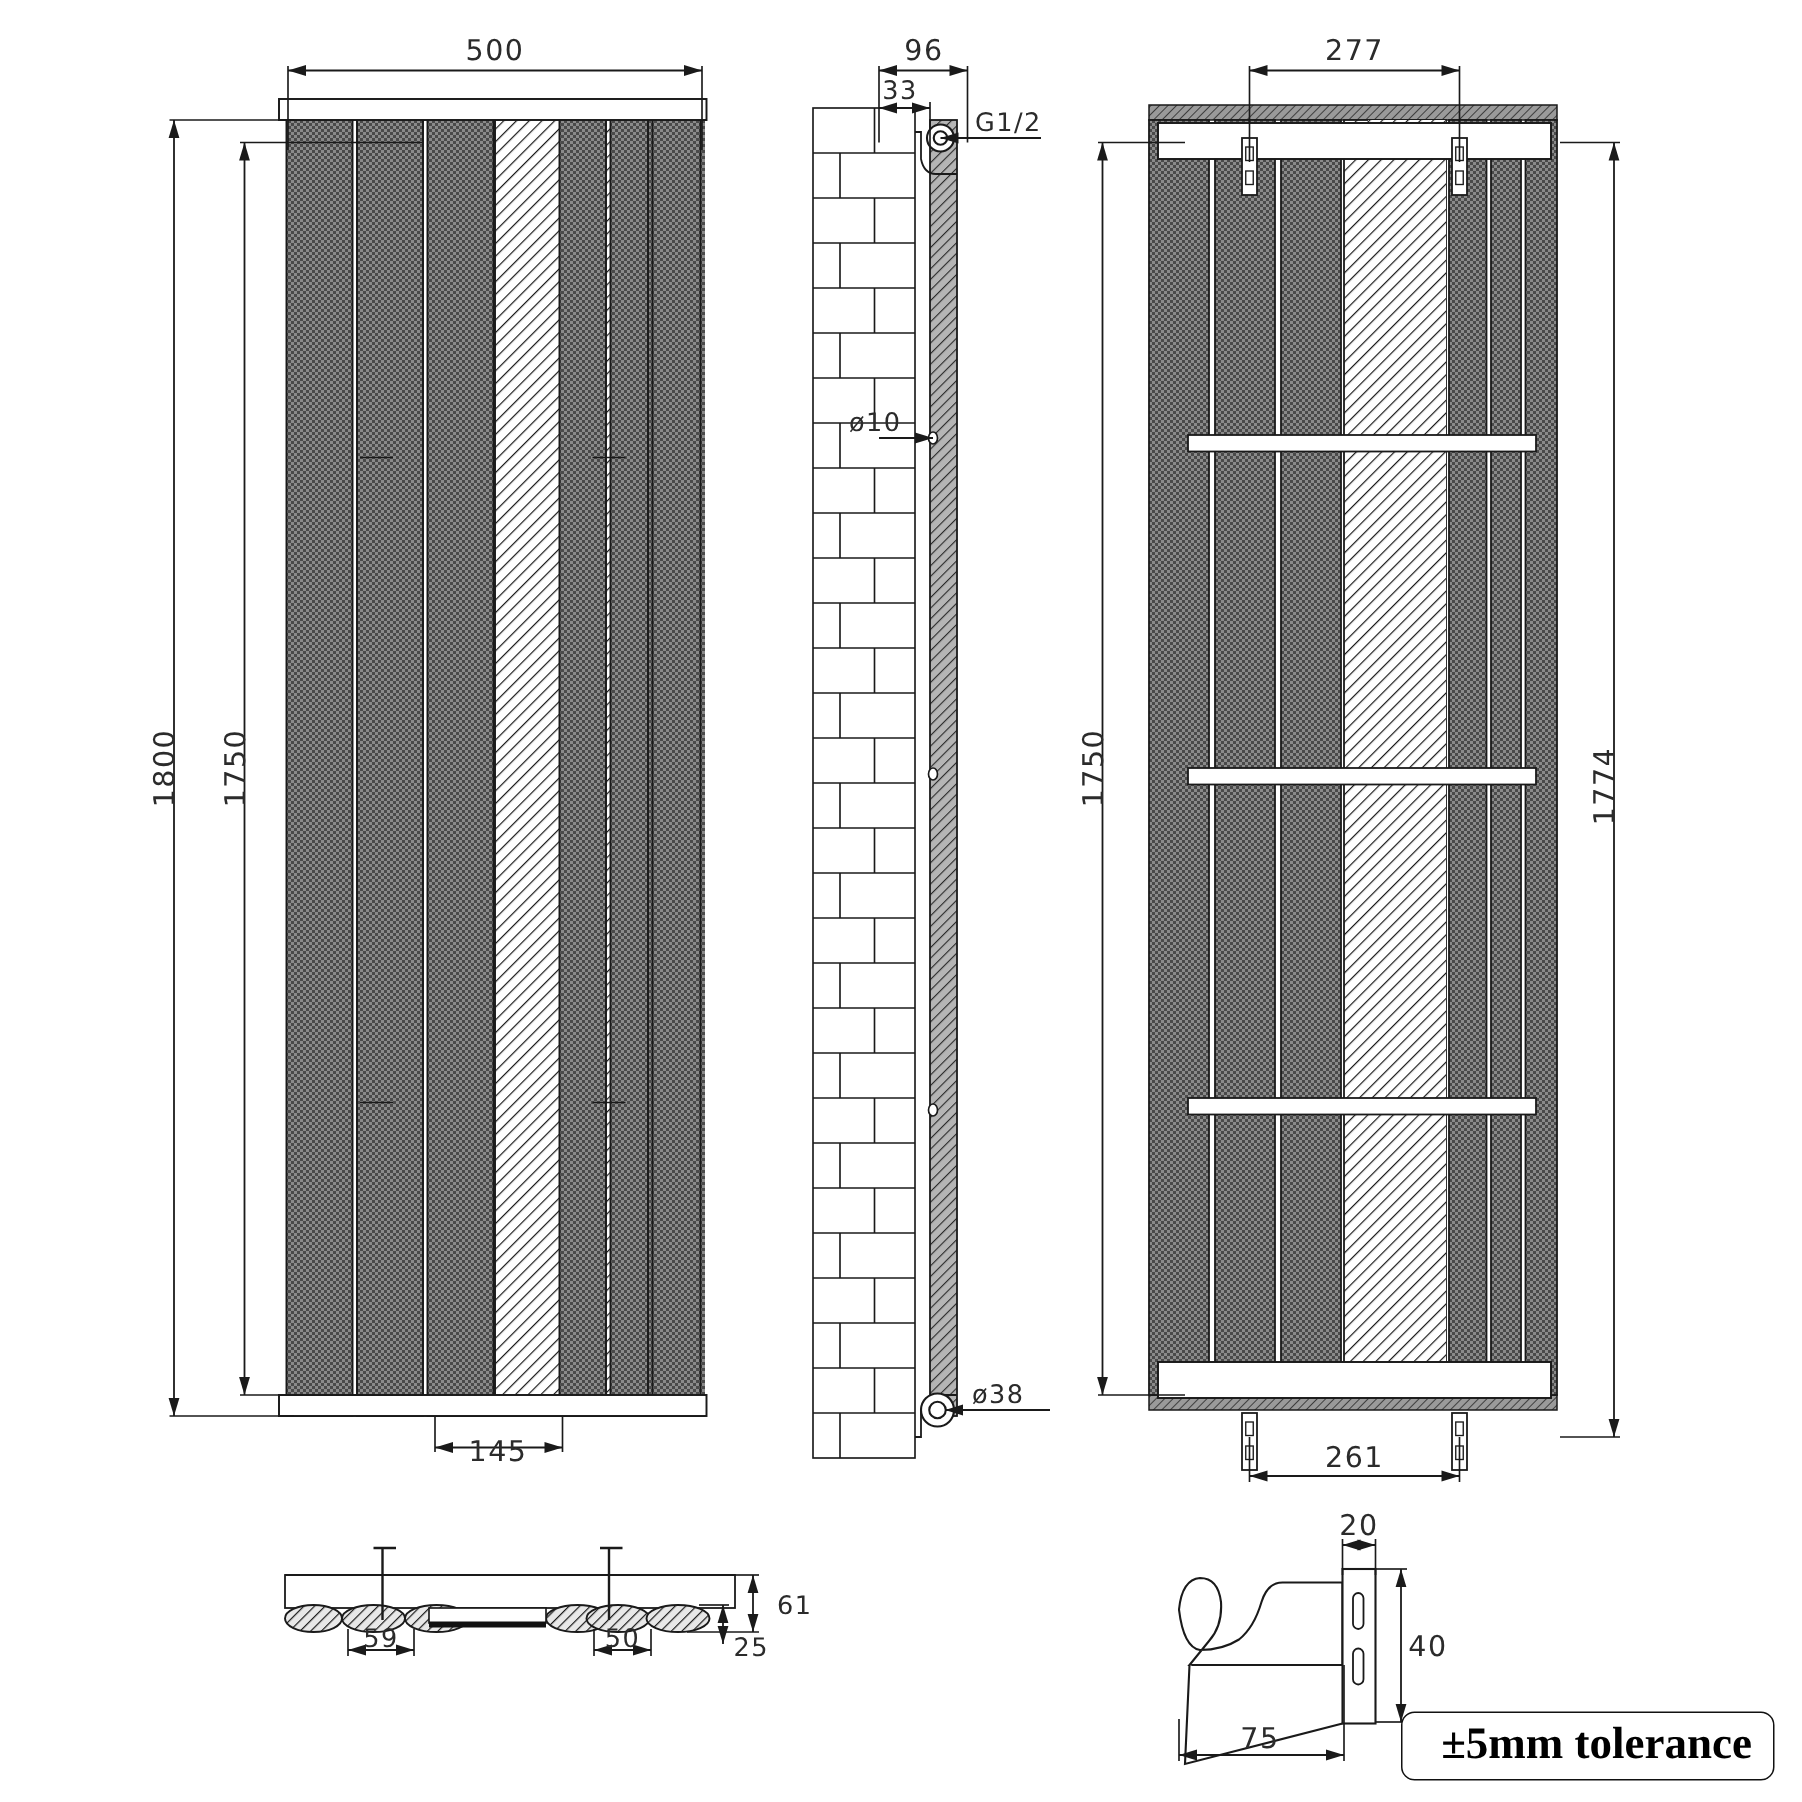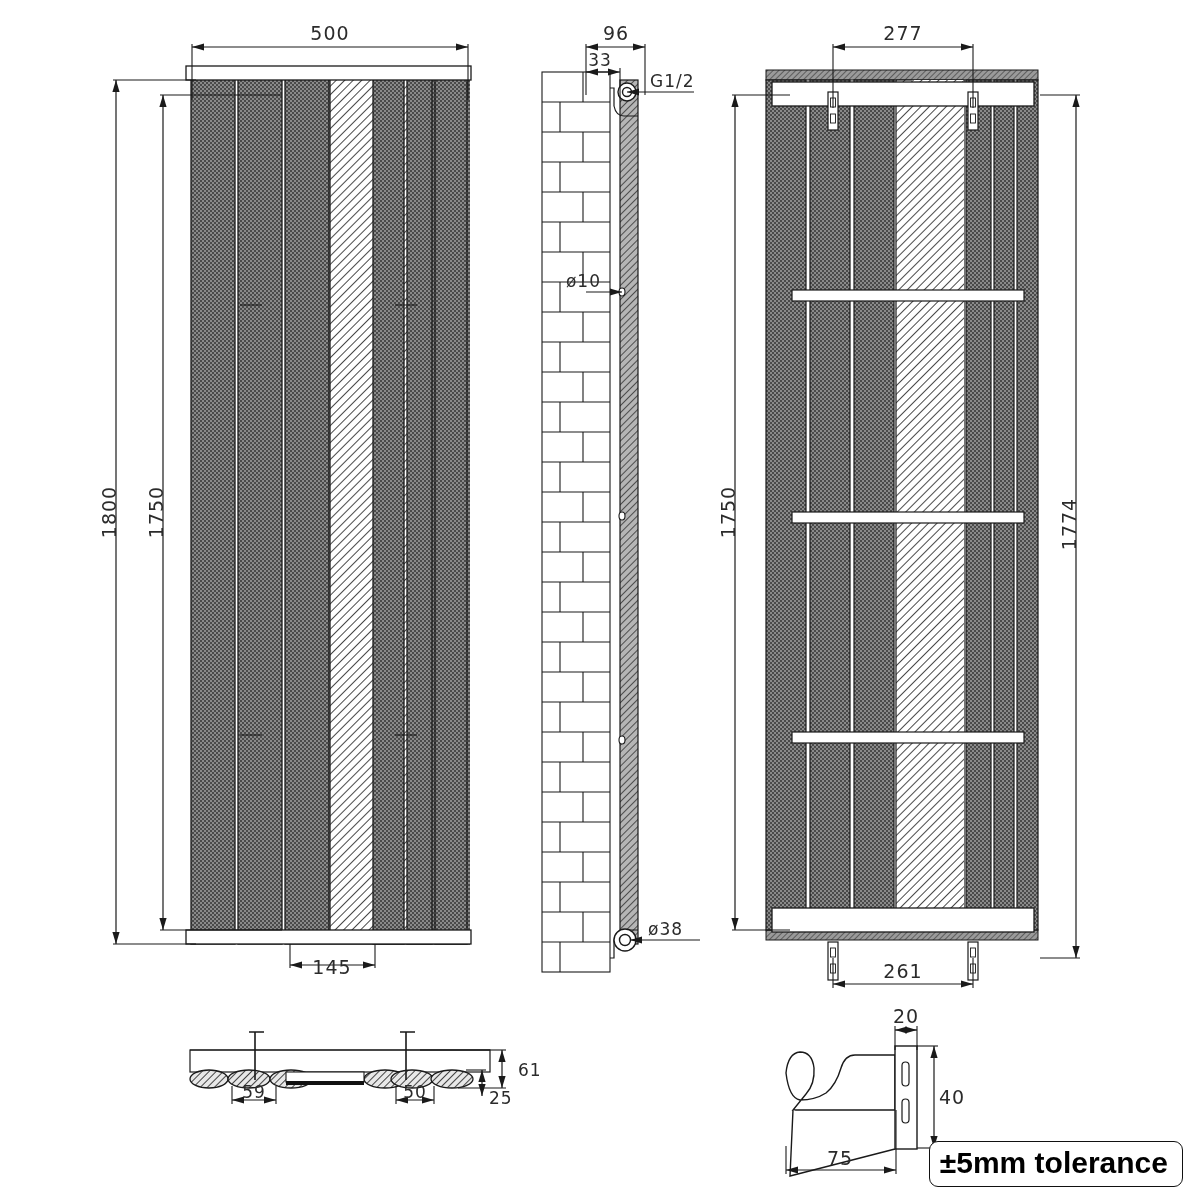--- a/index.html
+++ b/index.html
@@ -13,24 +13,24 @@
   }
   #stage{position:absolute;left:0;top:0;width:1201px;height:1201px;}
   svg{display:block;}
   .dimtxt{font-family:"DejaVu Sans","Liberation Sans",sans-serif;font-size:19px;fill:#2b2b2b;letter-spacing:1px;}
   .dimtxt-sm{font-family:"DejaVu Sans","Liberation Sans",sans-serif;font-size:17px;fill:#2b2b2b;letter-spacing:1px;}
   .tolbox{
     position:absolute;
     right:18px;bottom:14px;
     border:1.5px solid #111;
     border-radius:9px;
-    padding:5px 14px 7px 10px;
+    padding:5px 14px 7px 26px;
     font-size:30px;
     font-weight:700;
-    font-family:Liberation Sans, sans-serif;
+    font-family:Liberation Serif, serif;
     color:#000;
     background:#fff;
     line-height:1.06;
     white-space:nowrap;
   }
 </style>
 </head>
 <body>
 
 <div id="stage">

